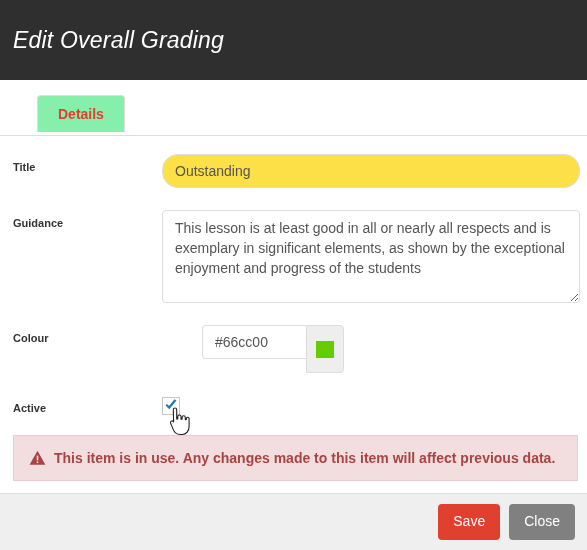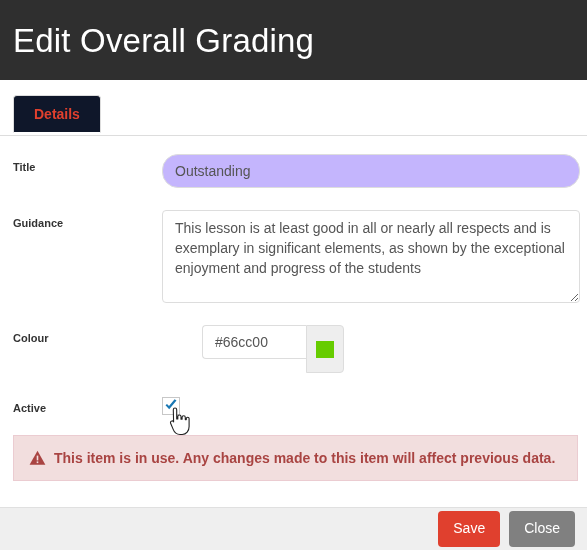--- a/index.html
+++ b/index.html
@@ -21,25 +21,26 @@
   .modal-header {
     height: 80px;
     background: #2f2f2f;
     display: flex;
     align-items: center;
     padding: 0 13px;
     box-sizing: border-box;
   }
   .modal-title {
     color: #ffffff;
-    font-size: 33px;
+    font-size: 23px;
     font-weight: 300;
     letter-spacing: 0.2px;
     line-height: 1;
     white-space: nowrap;
+    font-style: italic;
   }
 
   
   .tab-strip {
     position: relative;
     height: 41px;
     margin-top: 15px;
     padding-left: 13px;
     box-sizing: border-box;
   }
@@ -53,26 +54,27 @@
     background: #dddddd;
   }
   .tab-item {
     position: relative;
     z-index: 2;
     display: inline-block;
     padding: 11px 20px 10px 20px;
     border: 1px solid #dddddd;
     border-bottom: 1px solid #ffffff;
     border-radius: 4px 4px 0 0;
-    background: #0f172a;
+    background: #86efac;
     color: #e0402e;
     font-weight: bold;
     font-size: 14px;
     line-height: 1.1;
     cursor: pointer;
+    margin-left: 24px;
   }
 
   
   .form-body {
     padding: 18px 7px 0 13px;
   }
   .form-row {
     display: flex;
     align-items: flex-start;
     margin-bottom: 22px;
@@ -93,21 +95,21 @@
 
   .text-input {
     display: block;
     width: 100%;
     height: 34px;
     box-sizing: border-box;
     padding: 6px 12px;
     font-family: "Liberation Sans", sans-serif;
     font-size: 14px;
     color: #555555;
-    background: #c4b5fd;
+    background: #fde047;
     border: 1px solid #dddddd;
     border-radius: 16px;
     outline: none;
   }
 
   .text-area {
     display: block;
     width: 100%;
     height: 93px;
     box-sizing: border-box;
@@ -202,21 +204,21 @@
     margin-right: 8px;
     display: block;
   }
 
   
   .modal-footer {
     position: absolute;
     left: 0;
     right: 0;
     bottom: 0;
-    height: 43px;
+    height: 57px;
     background: #efefef;
     border-top: 1px solid #e0e0e0;
     display: flex;
     align-items: center;
     justify-content: flex-end;
     padding-right: 12px;
     box-sizing: border-box;
   }
   .btn {
     font-family: "Liberation Sans", sans-serif;

